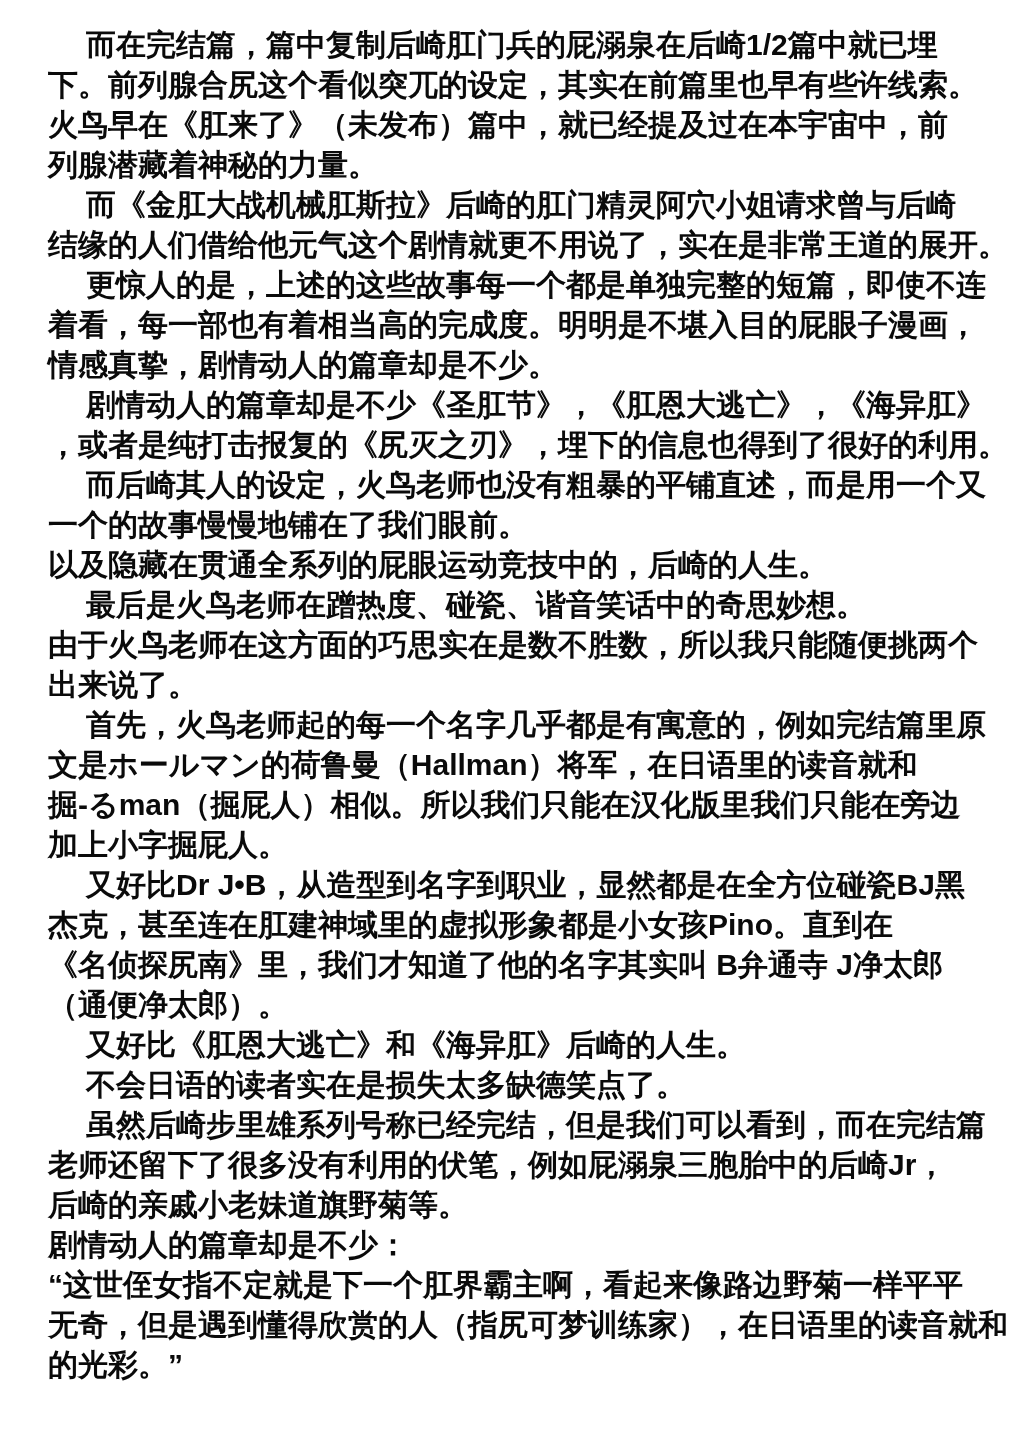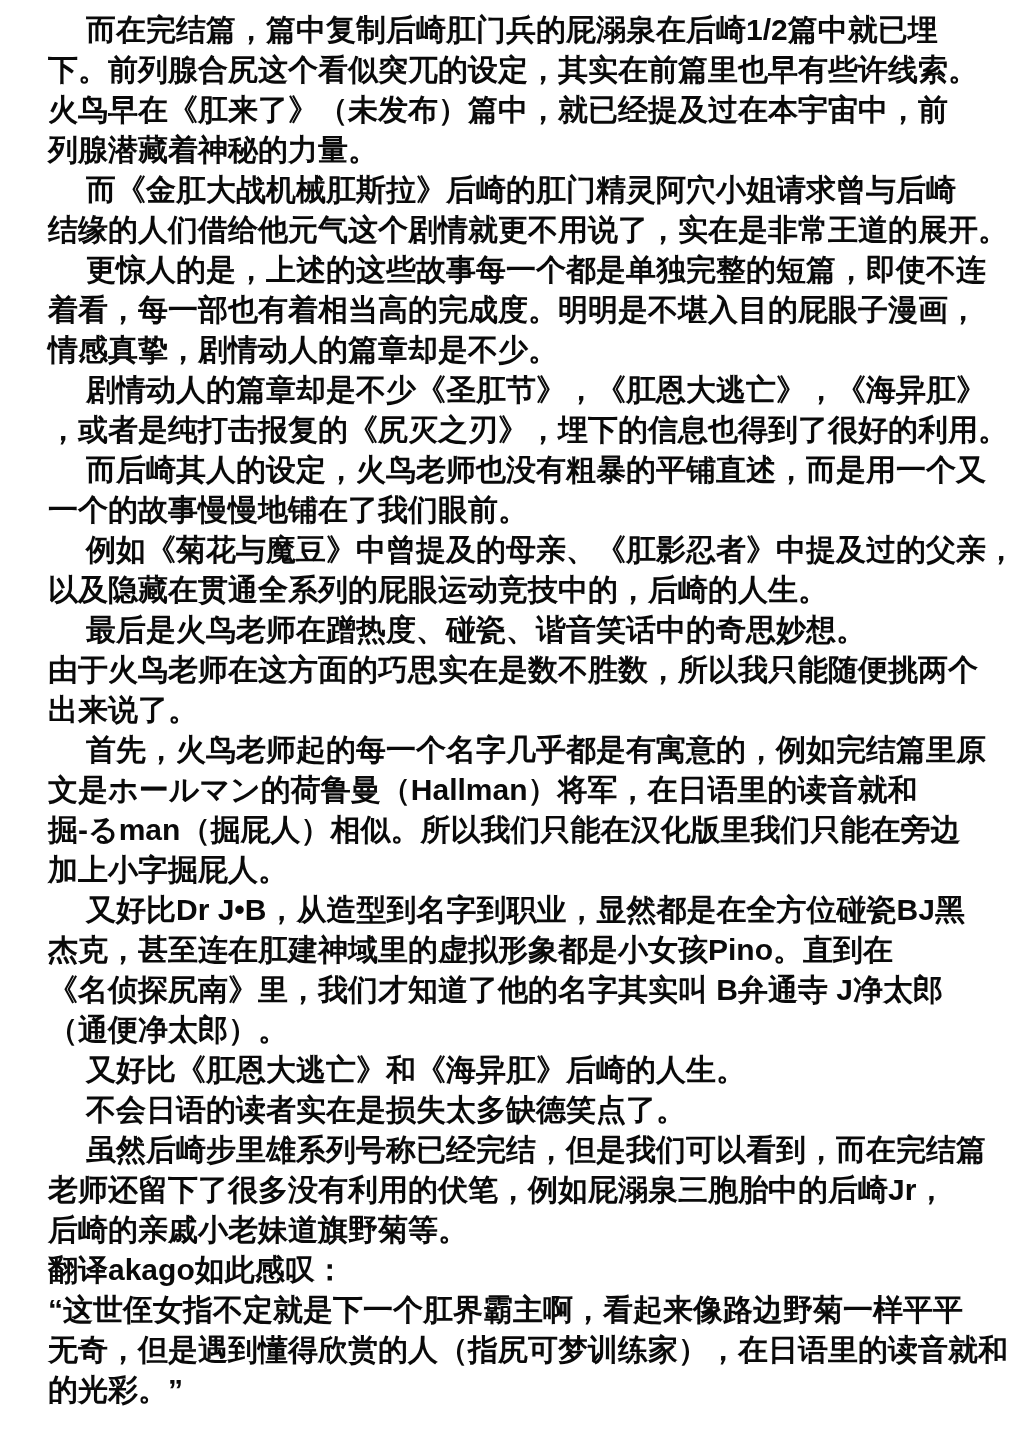--- a/index.html
+++ b/index.html
@@ -9,21 +9,21 @@
   body {
     width: 1024px;
     height: 1446px;
     background: #ffffff;
     overflow: hidden;
   }
   .page {
     box-sizing: border-box;
     width: 1024px;
     height: 1446px;
-    padding: 10px 12px 0 48px;
+    padding: 25px 12px 0 48px;
     background: #ffffff;
   }
   .text-block {
     font-family: "Liberation Sans", sans-serif;
     font-weight: 700;
     font-size: 30px;
     line-height: 40px;
     color: #0a0a0a;
     letter-spacing: 0;
   }
@@ -46,36 +46,35 @@
       <div class="line">列腺潜藏着神秘的力量。</div>
       <div class="line indent">而《金肛大战机械肛斯拉》后崎的肛门精灵阿穴小姐请求曾与后崎</div>
       <div class="line">结缘的人们借给他元气这个剧情就更不用说了，实在是非常王道的展开。</div>
       <div class="line indent">更惊人的是，上述的这些故事每一个都是单独完整的短篇，即使不连</div>
       <div class="line">着看，每一部也有着相当高的完成度。明明是不堪入目的屁眼子漫画，</div>
       <div class="line">情感真挚，剧情动人的篇章却是不少。</div>
       <div class="line indent">剧情动人的篇章却是不少《圣肛节》，《肛恩大逃亡》，《海异肛》</div>
       <div class="line">，或者是纯打击报复的《尻灭之刃》，埋下的信息也得到了很好的利用。</div>
       <div class="line indent">而后崎其人的设定，火鸟老师也没有粗暴的平铺直述，而是用一个又</div>
       <div class="line">一个的故事慢慢地铺在了我们眼前。</div>
-      <div class="line indent">例如《菊花与魔豆》中曾提及的母亲、《肛影忍者》中提及过的父亲，</div>
       <div class="line">以及隐藏在贯通全系列的屁眼运动竞技中的，后崎的人生。</div>
       <div class="line indent">最后是火鸟老师在蹭热度、碰瓷、谐音笑话中的奇思妙想。</div>
       <div class="line">由于火鸟老师在这方面的巧思实在是数不胜数，所以我只能随便挑两个</div>
       <div class="line">出来说了。</div>
       <div class="line indent">首先，火鸟老师起的每一个名字几乎都是有寓意的，例如完结篇里原</div>
       <div class="line">文是ホールマン的荷鲁曼（Hallman）将军，在日语里的读音就和</div>
       <div class="line">掘-るman（掘屁人）相似。所以我们只能在汉化版里我们只能在旁边</div>
       <div class="line">加上小字掘屁人。</div>
       <div class="line indent">又好比Dr J•B，从造型到名字到职业，显然都是在全方位碰瓷BJ黑</div>
       <div class="line">杰克，甚至连在肛建神域里的虚拟形象都是小女孩Pino。直到在</div>
       <div class="line">《名侦探尻南》里，我们才知道了他的名字其实叫 B弁通寺 J净太郎</div>
       <div class="line">（通便净太郎）。</div>
       <div class="line indent">又好比《肛恩大逃亡》和《海异肛》后崎的人生。</div>
       <div class="line indent">不会日语的读者实在是损失太多缺德笑点了。</div>
       <div class="line indent">虽然后崎步里雄系列号称已经完结，但是我们可以看到，而在完结篇</div>
       <div class="line">老师还留下了很多没有利用的伏笔，例如屁溺泉三胞胎中的后崎Jr，</div>
       <div class="line">后崎的亲戚小老妹道旗野菊等。</div>
-      <div class="line">翻译akago如此感叹：</div>
+      <div class="line">剧情动人的篇章却是不少：</div>
       <div class="line">“这世侄女指不定就是下一个肛界霸主啊，看起来像路边野菊一样平平</div>
       <div class="line">无奇，但是遇到懂得欣赏的人（指尻可梦训练家），在日语里的读音就和</div>
       <div class="line">的光彩。”</div>
     </div>
 </div>
 
 </body></html>

